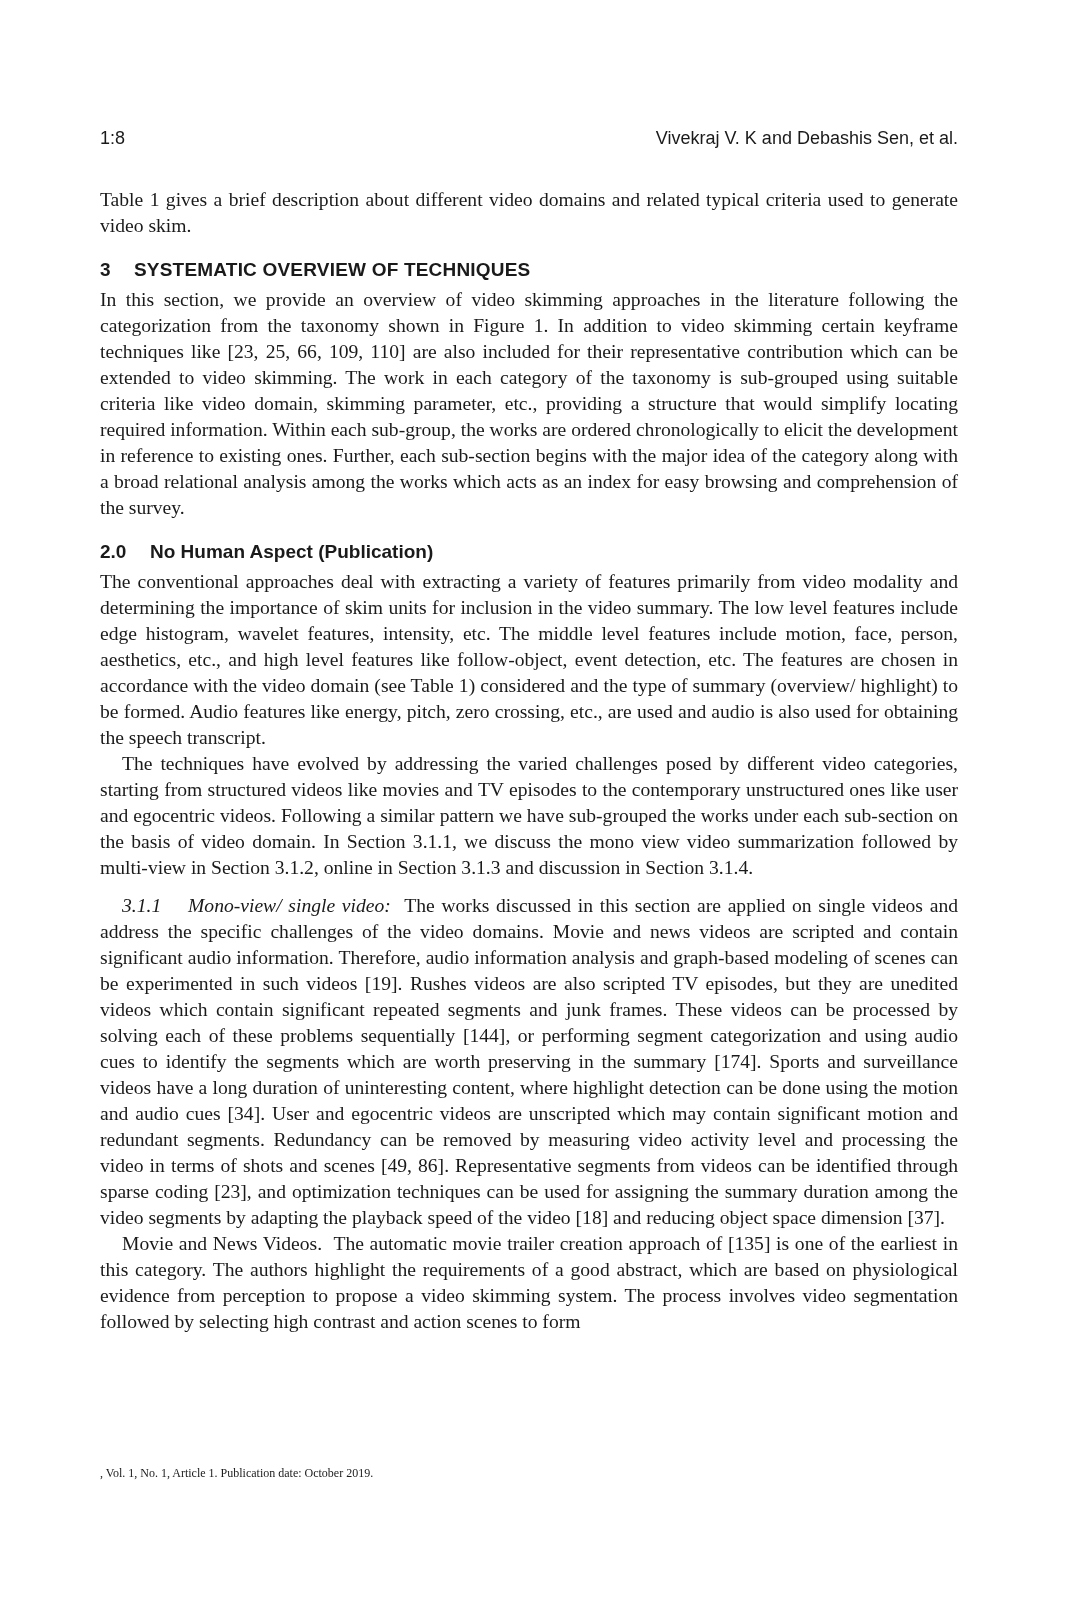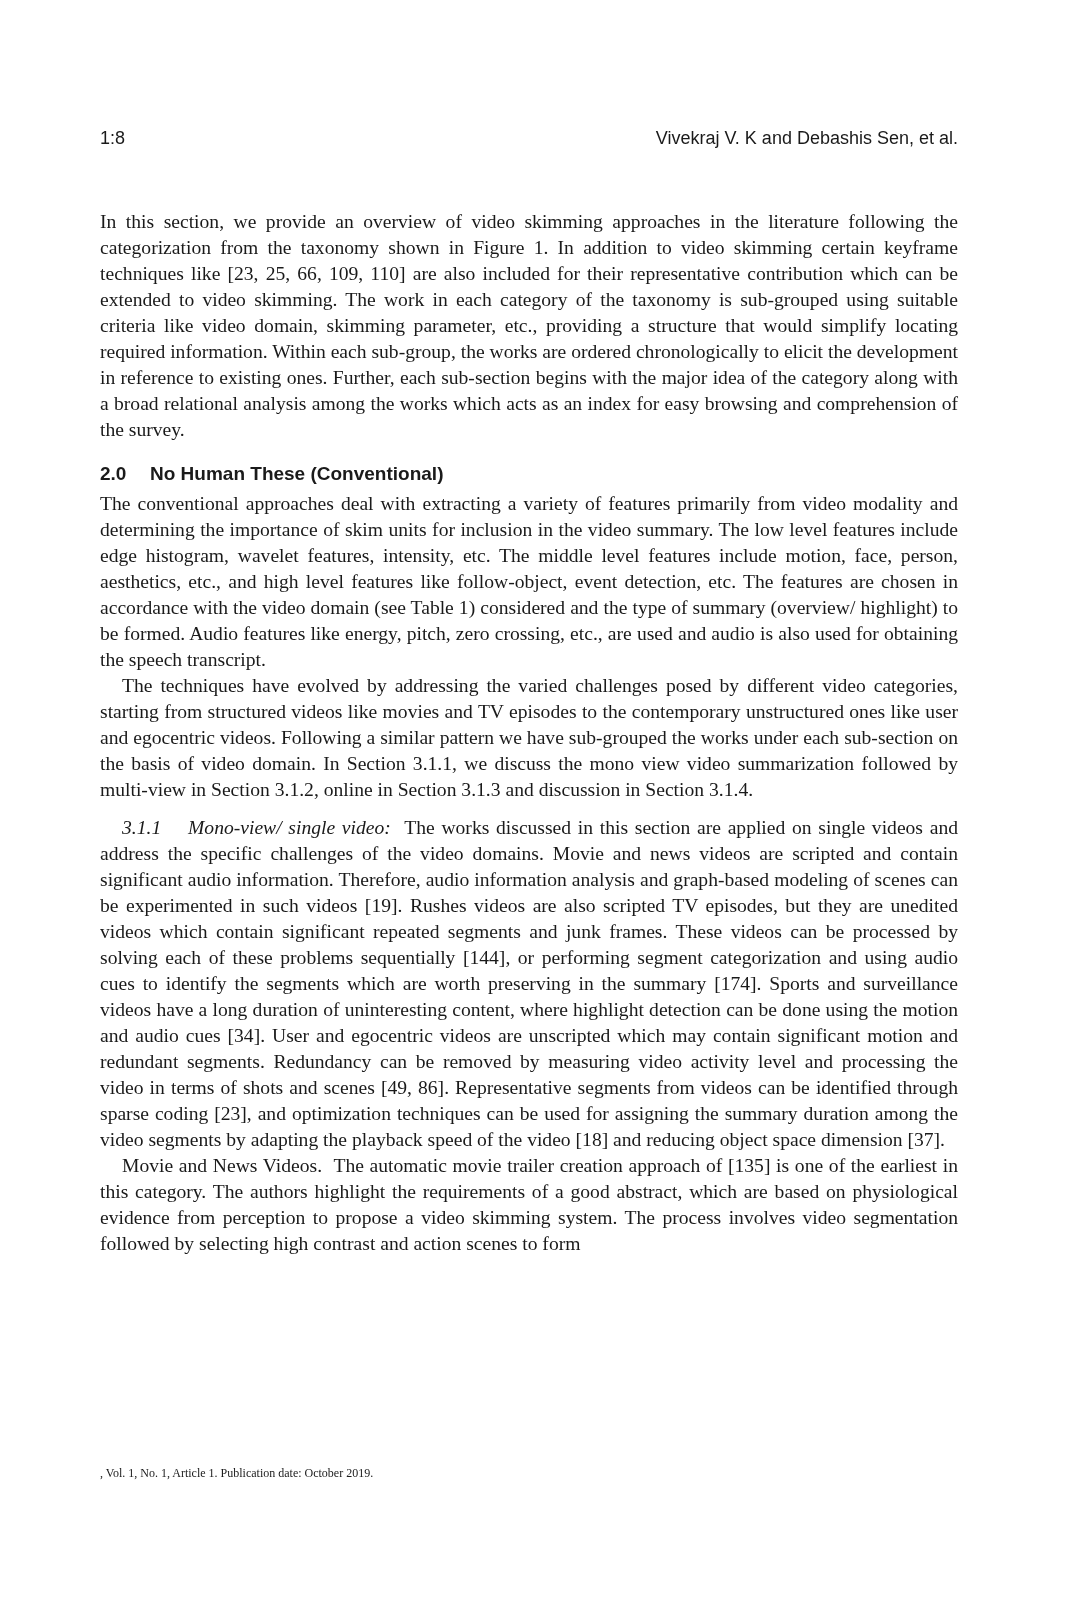--- a/index.html
+++ b/index.html
@@ -27,28 +27,32 @@
 </style>
 </head>
 <body>
 
 <div class="running-head">
   <span class="pn">1:8</span>
   <span class="auth">Vivekraj V. K and Debashis Sen, et al.</span>
 </div>
 
 <div class="body">
+  <p>Table 1 gives a brief description about different video domains and related typical criteria used to generate video skim.</p>
   <div class="gap-m"></div>
 
+  <h2>
+    <span class="num">3</span><span>SYSTEMATIC OVERVIEW OF TECHNIQUES</span>
+  </h2>
   <div style="height:4px"></div>
   <p>In this section, we provide an overview of video skimming approaches in the literature following the categorization from the taxonomy shown in Figure 1. In addition to video skimming certain keyframe techniques like [23, 25, 66, 109, 110] are also included for their representative contribution which can be extended to video skimming. The work in each category of the taxonomy is sub-grouped using suitable criteria like video domain, skimming parameter, etc., providing a structure that would simplify locating required information. Within each sub-group, the works are ordered chronologically to elicit the development in reference to existing ones. Further, each sub-section begins with the major idea of the category along with a broad relational analysis among the works which acts as an index for easy browsing and comprehension of the survey.</p>
   <div class="gap-m"></div>
 
   <h3>
-    <span class="num3">2.0</span><span>No Human These (Conventional)</span>
+    <span class="num3">2.0</span><span>No Human Aspect (Publication)</span>
   </h3>
   <div style="height:4px"></div>
   <p>The conventional approaches deal with extracting a variety of features primarily from video modality and determining the importance of skim units for inclusion in the video summary. The low level features include edge histogram, wavelet features, intensity, etc. The middle level features include motion, face, person, aesthetics, etc., and high level features like follow-object, event detection, etc. The features are chosen in accordance with the video domain (see Table 1) considered and the type of summary (overview/ highlight) to be formed. Audio features like energy, pitch, zero crossing, etc., are used and audio is also used for obtaining the speech transcript.</p>
   <p class="indent">The techniques have evolved by addressing the varied challenges posed by different video categories, starting from structured videos like movies and TV episodes to the contemporary unstructured ones like user and egocentric videos. Following a similar pattern we have sub-grouped the works under each sub-section on the basis of video domain. In Section 3.1.1, we discuss the mono view video summarization followed by multi-view in Section 3.1.2, online in Section 3.1.3 and discussion in Section 3.1.4.</p>
   <div class="gap-s"></div>
 
   <p class="indent">
     <span class="subsub">3.1.1</span>&nbsp;&nbsp;&nbsp;&nbsp;<span class="subsub">Mono-view/ single video:</span>&nbsp;&nbsp;<span>The works discussed in this section are applied on single videos and address the specific challenges of the video domains. Movie and news videos are scripted and contain significant audio information. Therefore, audio information analysis and graph-based modeling of scenes can be experimented in such videos [19]. Rushes videos are also scripted TV episodes, but they are unedited videos which contain significant repeated segments and junk frames. These videos can be processed by solving each of these problems sequentially [144], or performing segment categorization and using audio cues to identify the segments which are worth preserving in the summary [174]. Sports and surveillance videos have a long duration of uninteresting content, where highlight detection can be done using the motion and audio cues [34]. User and egocentric videos are unscripted which may contain significant motion and redundant segments. Redundancy can be removed by measuring video activity level and processing the video in terms of shots and scenes [49, 86]. Representative segments from videos can be identified through sparse coding [23], and optimization techniques can be used for assigning the summary duration among the video segments by adapting the playback speed of the video [18] and reducing object space dimension [37].</span>
   </p>
   <p class="indent">

